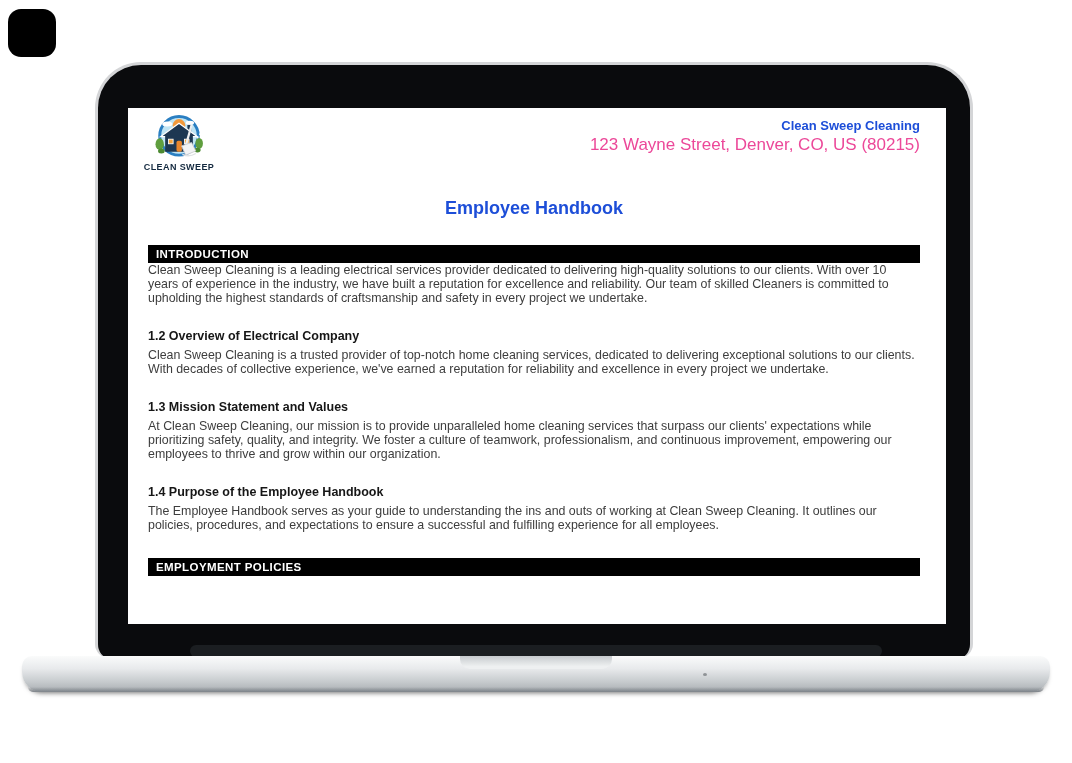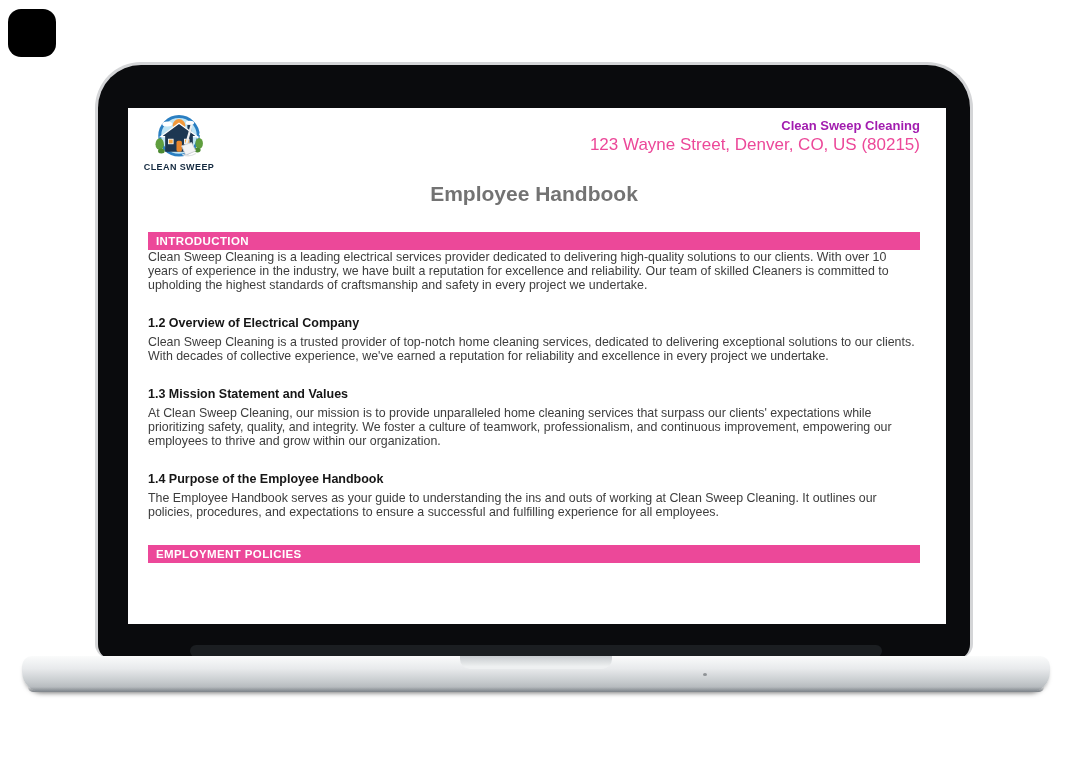--- a/index.html
+++ b/index.html
@@ -36,28 +36,28 @@
   .doc {
     position: absolute; left: 128px; top: 108px; width: 818px; height: 516px;
     background: #ffffff; overflow: hidden;
     padding: 6px 26px 0 20px;
     color: #222;
   }
   .doc-header { display: flex; justify-content: space-between; align-items: flex-start; }
   .logo-wrap { display: flex; flex-direction: column; align-items: center; width: 62px; }
   .logo-caption { font-size: 9px; font-weight: bold; letter-spacing: 0.4px; color: #13293f; margin-top: 1px; white-space: nowrap; }
   .company-block { text-align: right; padding-top: 2px; }
-  .company-name { font-size: 13px; font-weight: bold; color: #a21caf; line-height: 19px; }
+  .company-name { font-size: 13px; font-weight: bold; color: #1d4ed8; line-height: 19px; }
   .company-address { font-size: 17px; color: #ec4899; line-height: 19px; }
 
-  .doc-title { text-align: center; font-size: 21px; font-weight: bold; color: #737373; margin-top: 10px; }
+  .doc-title { text-align: center; font-size: 18px; font-weight: bold; color: #1d4ed8; margin-top: 26px; }
 
   .section-bar {
     margin-top: 26px; height: 18px; line-height: 18px;
-    background: #ec4899; color: #ffffff;
+    background: #000000; color: #ffffff;
     font-size: 11.5px; font-weight: bold; letter-spacing: 0.4px;
     padding: 0 8px;
   }
   .section-bar.last { margin-top: 26px; }
   .sec-heading { margin-top: 23px; font-size: 12.5px; font-weight: bold; color: #161616; line-height: 15px; }
   .sec-heading + .sec-body { margin-top: 4px; }
   .sec-body { font-size: 12.4px; color: #3d3d3d; line-height: 14px; }
   .sec-heading.spaced { margin-top: 24px; }
 </style>
 </head>

